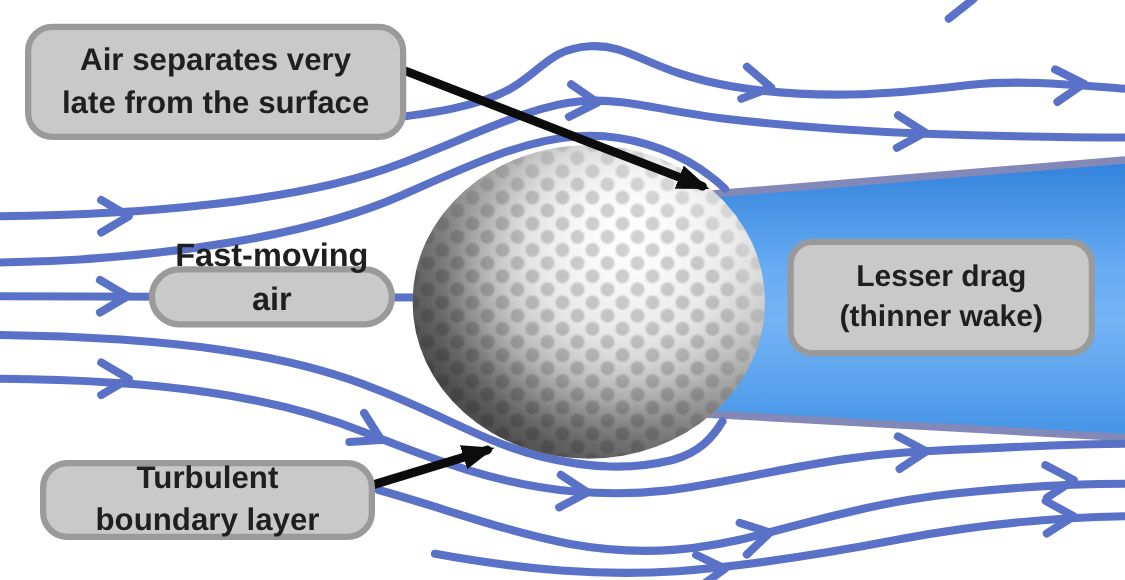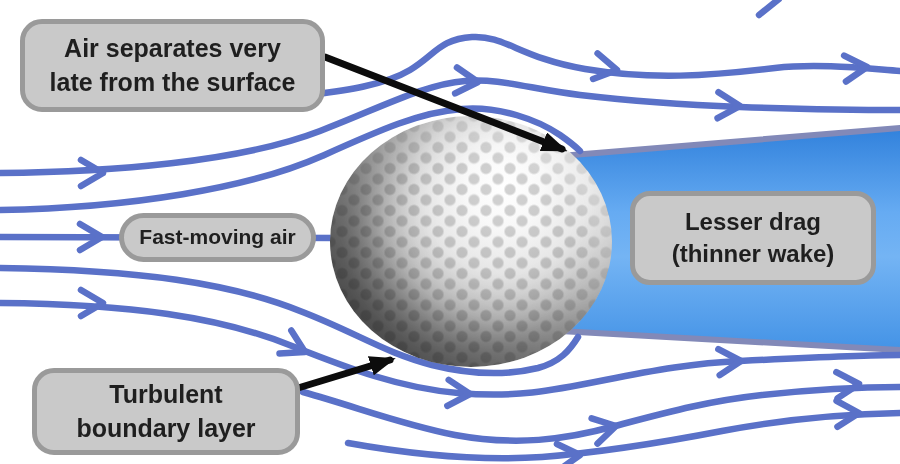--- a/index.html
+++ b/index.html
@@ -18,22 +18,22 @@
     background-position:0 0, 12px 10.5px, 0 0;
     box-shadow: inset 34px -28px 60px rgba(0,0,0,0.45), inset -12px 14px 34px rgba(255,255,255,0.55);
   }
   .callout{
     position:absolute;z-index:4;box-sizing:border-box;
     background:#c9c9c9;border:5px solid #9a9a9a;color:#1f1f1f;
     display:flex;align-items:center;justify-content:center;text-align:center;
     font-weight:bold;white-space:pre-line;border-radius:22px;line-height:1.35;
   }
   #lbl-air{left:20px;top:19px;width:305px;height:93px;font-size:25px;}
-  #lbl-fast{left:119px;top:213px;width:197px;height:49px;font-size:21px;border-radius:25px;}
-  #lbl-turb{left:32px;top:368px;width:268px;height:87px;font-size:25px;}
+  #lbl-fast{left:119px;top:213px;width:197px;height:49px;font-size:26px;border-radius:25px;align-items:flex-end;}
+  #lbl-turb{left:32px;top:368px;width:268px;height:64px;font-size:25px;}
   #lbl-less{left:630px;top:191px;width:246px;height:94px;font-size:24px;border-radius:20px;}
 </style>
 </head>
 <body>
 
 <div class="stage">
 
   <svg class="flow-svg" width="900" height="464" viewBox="0 0 900 464">
     <defs>
       <linearGradient id="wakeGrad" x1="0" y1="0" x2="0" y2="1">

